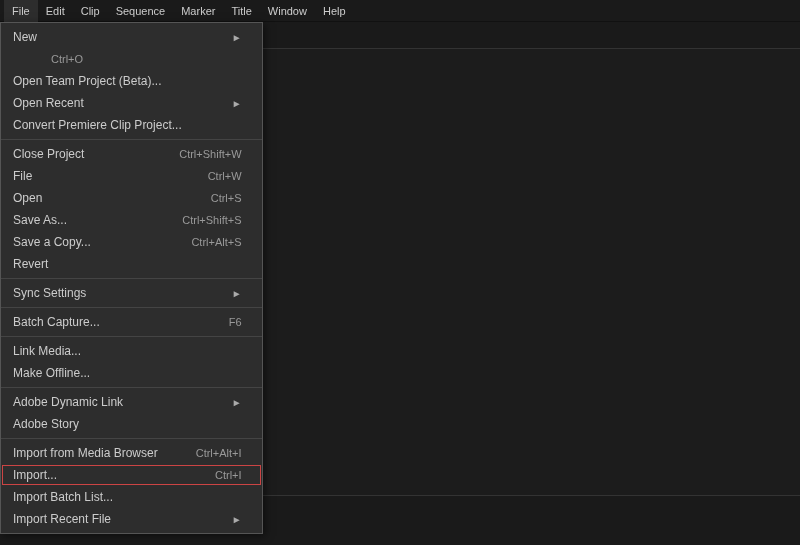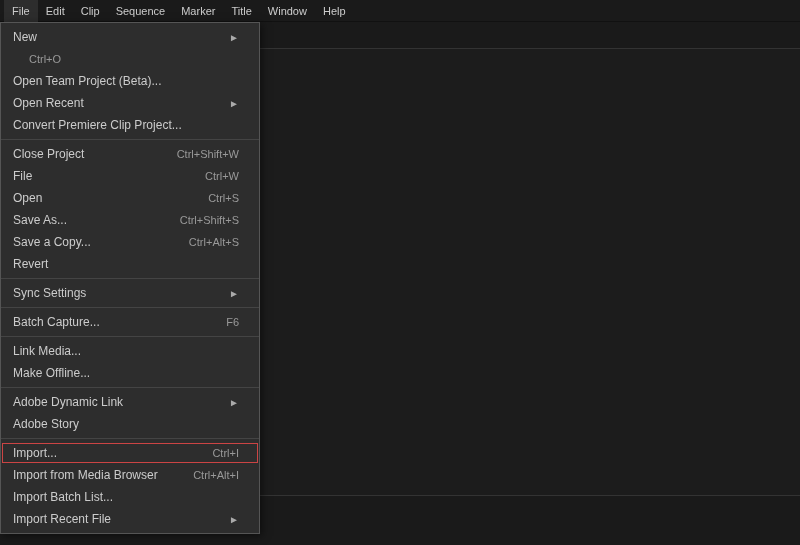--- a/index.html
+++ b/index.html
@@ -65,21 +65,21 @@
       outline: 1px solid #cc4444;
       outline-offset: -2px;
     }
 
     .menu-item-label {
       flex: 1;
     }
     .menu-item-shortcut {
       color: #999;
       font-size: 11px;
-      margin-left: 16px;
+      margin-left: 38px;
     }
     .menu-item-arrow {
       color: #aaa;
       font-size: 10px;
       margin-left: 10px;
     }
 
     .menu-separator {
       height: 1px;
       background: #444;
@@ -243,29 +243,29 @@
     <div class="menu-item">
       <span class="menu-item-label">Adobe Dynamic Link</span>
       <span class="menu-item-arrow">►</span>
     </div>
     <div class="menu-item">
       <span class="menu-item-label">Adobe Story</span>
     </div>
 
     <div class="menu-separator"></div>
 
+    <div class="menu-item">
+      <span class="menu-item-label">Import from Media Browser</span>
+      <span class="menu-item-shortcut">Ctrl+Alt+I</span>
+    </div>
     <div class="menu-item highlighted">
       <span class="menu-item-label">Import...</span>
       <span class="menu-item-shortcut">Ctrl+I</span>
     </div>
     <div class="menu-item">
-      <span class="menu-item-label">Import from Media Browser</span>
-      <span class="menu-item-shortcut">Ctrl+Alt+I</span>
-    </div>
-    <div class="menu-item">
       <span class="menu-item-label">Import Batch List...</span>
     </div>
     <div class="menu-item">
       <span class="menu-item-label">Import Recent File</span>
       <span class="menu-item-arrow">►</span>
     </div>
 
   </div>
 </div>
 

